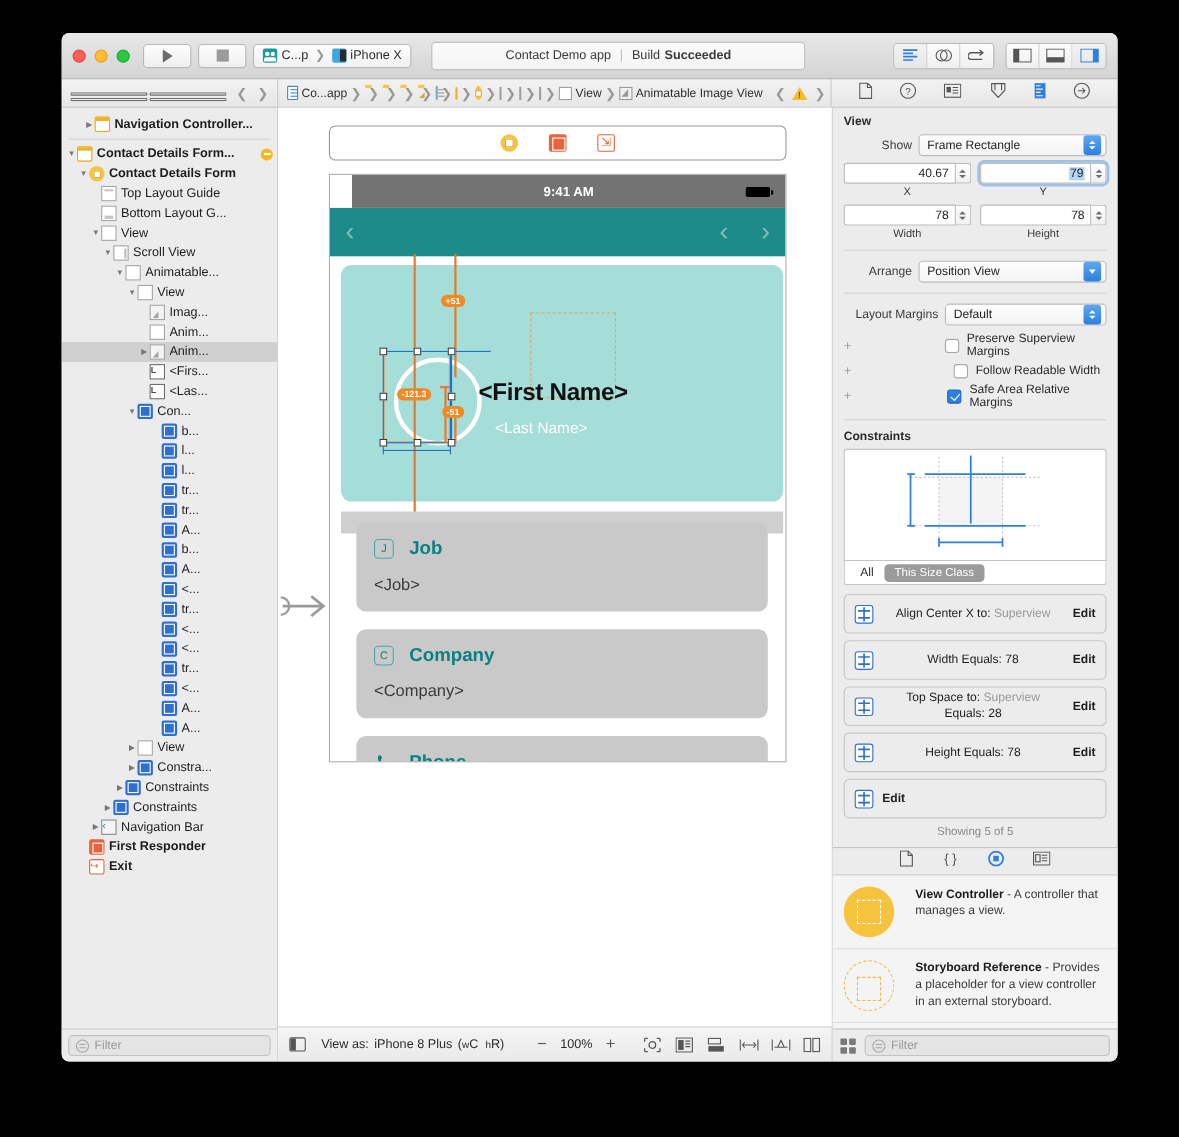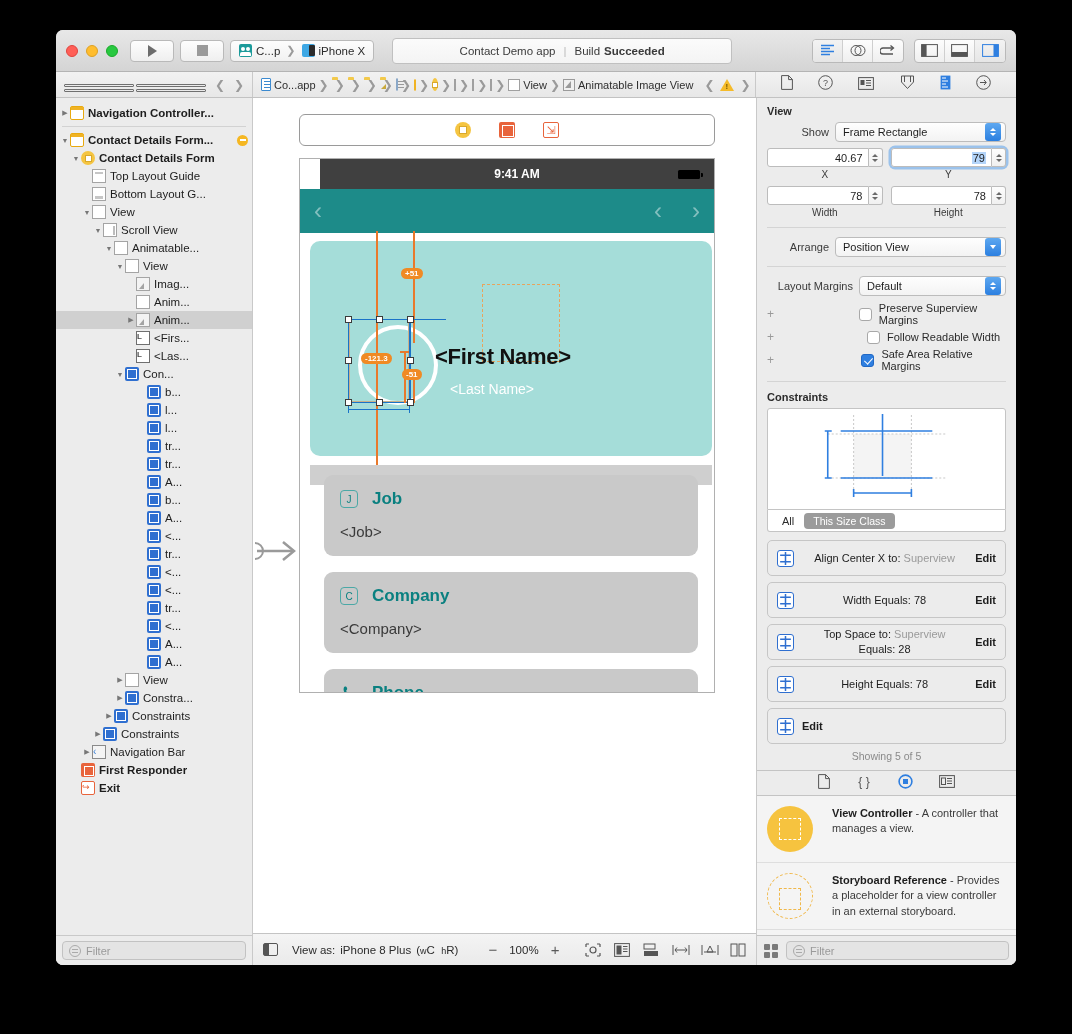--- a/index.html
+++ b/index.html
@@ -183,21 +183,21 @@
   .st-vc { border-radius:50%;background:#f5c542;}
   .st-vc:after{content:"";position:absolute;left:4px;top:4px;width:6px;height:6px;background:#fff;border:1.2px solid #d9a92b;}
   .st-fr { background:#e8643c;border-radius:2px;}
   .st-fr:after{content:"";position:absolute;left:3px;top:3px;width:10px;height:10px;border:1.2px solid #fff;}
   .st-ex { background:#fff;border:1.6px solid #e8643c;border-radius:2px;color:#e8643c;font-size:11px;display:flex;align-items:center;justify-content:center;line-height:1;}
 
   .device {
     position:absolute; left:46px; top:60px; width:416px; height:535px;
     background:#fff;border:1px solid #b0b0b0;overflow:hidden;
   }
-  .statusbar { height:30px;background:#404040;display:flex;align-items:center;justify-content:center;position:relative;margin-left:20px;}
+  .statusbar { height:30px;background:#737373;display:flex;align-items:center;justify-content:center;position:relative;margin-left:20px;}
   .statusbar .time { color:#fff;font-size:12px;font-weight:bold;}
   .batt { position:absolute;right:14px;top:11px;width:22px;height:9px;background:#000;border-radius:1.5px;}
   .batt:after{content:"";position:absolute;right:-3px;top:3px;width:2px;height:4px;background:#000;border-radius:0 1px 1px 0;}
   .navbar { height:44px;background:#1d8b89;display:flex;align-items:center;padding:0 14px;position:relative;}
   .nb-chev { color:rgba(255,255,255,0.45); font-size:24px; font-weight:300; line-height:1;}
   .nb-right { margin-left:auto; display:flex; gap:30px;}
   .content { flex:1;background:#fff;position:relative;}
   .hero { position:absolute; left:10px; top:8px; right:2px; height:215px; background:#a5ddd9; border-radius:10px;}
   .photo-circle { position:absolute;left:48px;top:84px;width:80px;height:80px;border:4px solid #fff;border-radius:50%;}
   .first-name { position:absolute;left:125px;top:103px;color:#111;font-size:22px;font-weight:bold;letter-spacing:-0.3px;}
@@ -486,21 +486,21 @@
             <path d="M4 7.5h6M8 5l2.3 2.5L8 10" fill="none" stroke="#555"></path>
           </svg>
       </span>
     </div>
   </div>
 
   <div class="body">
 
     <div class="navigator">
       <div class="outline" id="outline">
-          <div class="row" style="padding-left: 4px;">
+          <div class="row" style="padding-left: 20px;">
             <span class="tw">▶</span>
             <span class="ic ic-scene"></span>
             <span class="lbl" style="font-weight: bold;">Navigation Controller...</span>
           </div>
           <div class="sepline"></div>
           <div class="row" style="padding-left: 4px;">
             <span class="tw">▼</span>
             <span class="ic ic-scene"></span>
             <span class="lbl" style="font-weight: bold;">Contact Details Form...</span>
             <span class="scene-dot"></span>

